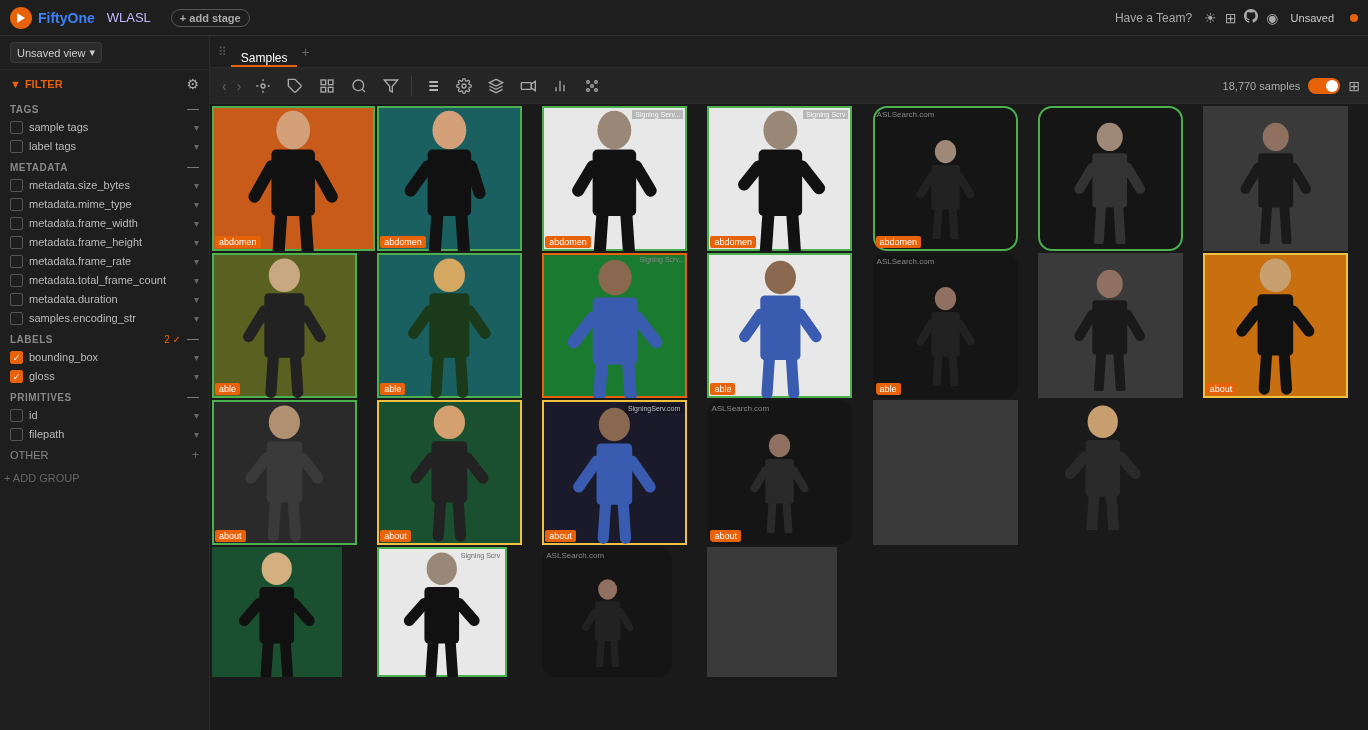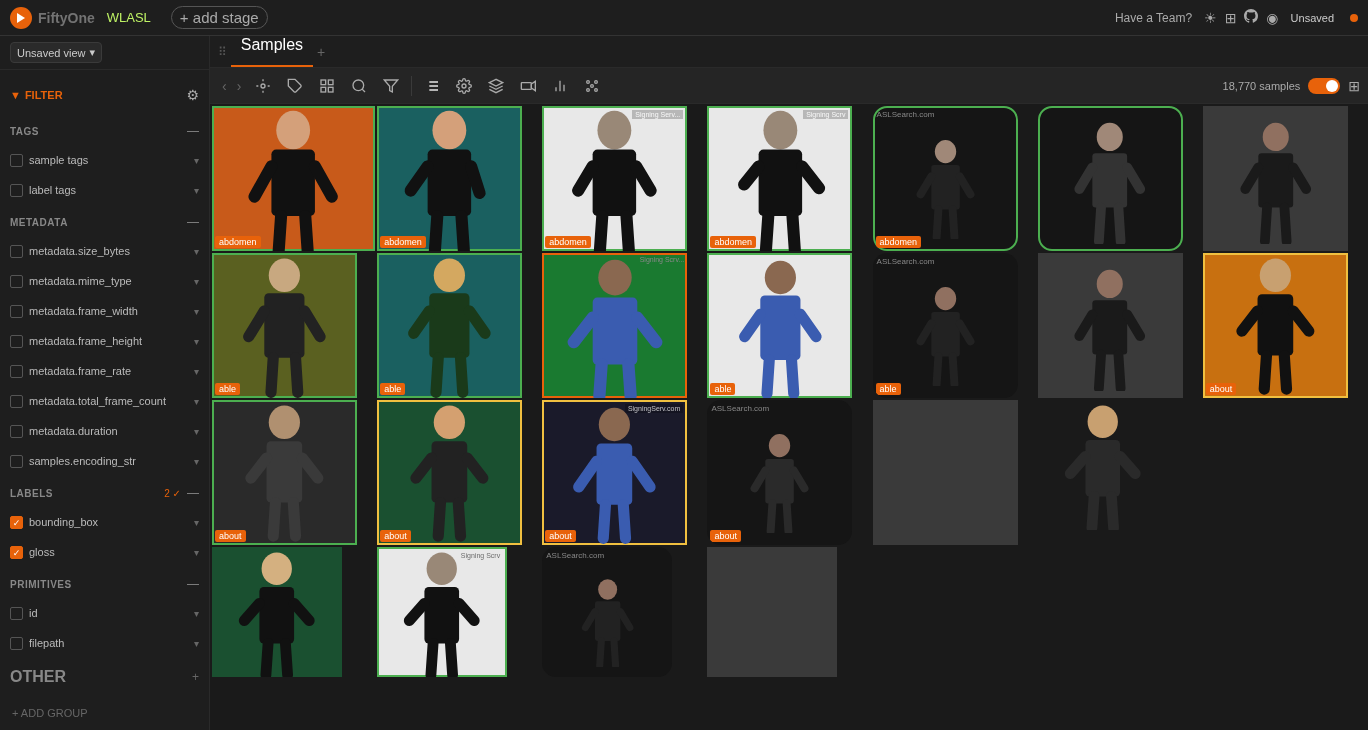--- a/index.html
+++ b/index.html
@@ -2,56 +2,56 @@
 <html><head>
   <meta charset="utf-8">
   <style>
     * { box-sizing: border-box; margin: 0; padding: 0; }
     body { background: #1a1a1a; color: #ccc; font-family: 'Segoe UI', Arial, sans-serif; font-size: 12px; display: flex; flex-direction: column; height: 730px; overflow: hidden; }
 
     
     .topbar { display: flex; align-items: center; background: #1e1e1e; height: 36px; padding: 0 10px; border-bottom: 1px solid #333; flex-shrink: 0; }
     .topbar-logo { display: flex; align-items: center; gap: 6px; margin-right: 10px; }
     .logo-icon { width: 22px; height: 22px; background: #e8620a; border-radius: 50%; display: flex; align-items: center; justify-content: center; color: white; font-size: 10px; font-weight: bold; }
-    .topbar-title { color: #737373; font-size: 14px; font-weight: 600; }
-    .topbar-dataset { color: #bef264; font-size: 13px; margin-left: 6px; }
-    .add-stage-btn { background: transparent; border: 1px solid #555; color: #aaa; border-radius: 12px; padding: 2px 8px; font-size: 15px; cursor: pointer; margin-left: 10px; }
+    .topbar-title { color: #3b82f6; font-size: 14px; font-weight: 600; }
+    .topbar-dataset { color: #c4b5fd; font-size: 13px; margin-left: 6px; }
+    .add-stage-btn { background: transparent; border: 1px solid #555; color: #aaa; border-radius: 12px; padding: 2px 8px; font-size: 11px; cursor: pointer; margin-left: 10px; font-weight: bold; }
     .topbar-right { margin-left: auto; display: flex; align-items: center; gap: 12px; color: #aaa; font-size: 12px; }
     .topbar-icons { display: flex; gap: 8px; align-items: center; }
     .topbar-icon { color: #aaa; font-size: 14px; cursor: pointer; }
     .unsaved-badge { color: #ccc; font-size: 11px; }
 
     
     .main-layout { display: flex; flex: 1; overflow: hidden; }
 
     
-    .sidebar { width: 210px; background: #1e1e1e; border-right: 1px solid #2a2a2a; display: flex; flex-direction: column; overflow-y: auto; flex-shrink: 0; gap: 11px; }
+    .sidebar { width: 210px; background: #1e1e1e; border-right: 1px solid #2a2a2a; display: flex; flex-direction: column; overflow-y: auto; flex-shrink: 0; }
     .sidebar-view-select { display: flex; align-items: center; justify-content: space-between; padding: 6px 10px; border-bottom: 1px solid #2a2a2a; }
     .view-dropdown { background: #2a2a2a; border: 1px solid #3a3a3a; color: #ccc; border-radius: 4px; padding: 3px 6px; font-size: 11px; display: flex; align-items: center; gap: 4px; cursor: pointer; }
     .sidebar-filter-header { display: flex; align-items: center; justify-content: space-between; padding: 6px 10px; }
     .filter-title { color: #e8620a; font-size: 11px; font-weight: 600; display: flex; align-items: center; gap: 4px; }
     .section-header { display: flex; align-items: center; justify-content: space-between; padding: 4px 10px 2px; }
     .section-title { color: #888; font-size: 10px; font-weight: 600; text-transform: uppercase; letter-spacing: 0.5px; }
     .section-action { color: #888; cursor: pointer; font-size: 12px; }
     .sidebar-item { display: flex; align-items: center; justify-content: space-between; padding: 3px 10px; cursor: pointer; }
     .sidebar-item-left { display: flex; align-items: flex-start; gap: 6px; }
     .checkbox { width: 13px; height: 13px; border: 1px solid #555; border-radius: 2px; background: transparent; flex-shrink: 0; }
     .checkbox.checked { background: #e8620a; border-color: #e8620a; display: flex; align-items: center; justify-content: center; color: white; font-size: 9px; }
     .item-label { color: #bbb; font-size: 11px; }
     .chevron-icon { color: #666; font-size: 10px; }
-    .sidebar-add-group { padding: 6px 12px; color: #666; font-size: 11px; cursor: pointer; }
+    .sidebar-add-group { padding: 6px 4px; color: #666; font-size: 11px; cursor: pointer; }
     .other-section { display: flex; align-items: center; justify-content: space-between; padding: 4px 10px; }
-    .other-label { color: #888; font-size: 16px; text-transform: uppercase; font-weight: bold; }
+    .other-label { color: #888; font-size: 11px; text-transform: uppercase; }
 
     
     .content-area { flex: 1; display: flex; flex-direction: column; overflow: hidden; }
 
     
     .tabs-bar { display: flex; align-items: center; background: #1e1e1e; border-bottom: 1px solid #2a2a2a; padding: 0 8px; height: 32px; flex-shrink: 0; }
-    .tab { display: flex; align-items: flex-start; gap: 4px; padding: 0 10px; height: 100%; cursor: pointer; color: #aaa; font-size: 16px; border-bottom: 2px solid transparent; }
+    .tab { display: flex; align-items: flex-end; gap: 4px; padding: 0 10px; height: 100%; cursor: pointer; color: #aaa; font-size: 12px; border-bottom: 2px solid transparent; }
     .tab.active { color: white; border-bottom-color: #e8620a; }
     .tab-add { color: #666; cursor: pointer; font-size: 14px; padding: 0 4px; }
 
     
     .toolbar { display: flex; align-items: center; background: #252525; padding: 4px 8px; border-bottom: 1px solid #2a2a2a; height: 36px; flex-shrink: 0; gap: 4px; }
     .toolbar-btn { background: transparent; border: none; color: #aaa; cursor: pointer; padding: 4px 6px; border-radius: 4px; font-size: 16px; display: flex; align-items: center; justify-content: center; }
     .toolbar-btn.active { color: white; }
     .toolbar-separator { width: 1px; height: 20px; background: #3a3a3a; margin: 0 2px; }
     .toolbar-right { margin-left: auto; display: flex; align-items: center; gap: 8px; }
     .sample-count { color: #aaa; font-size: 11px; }

